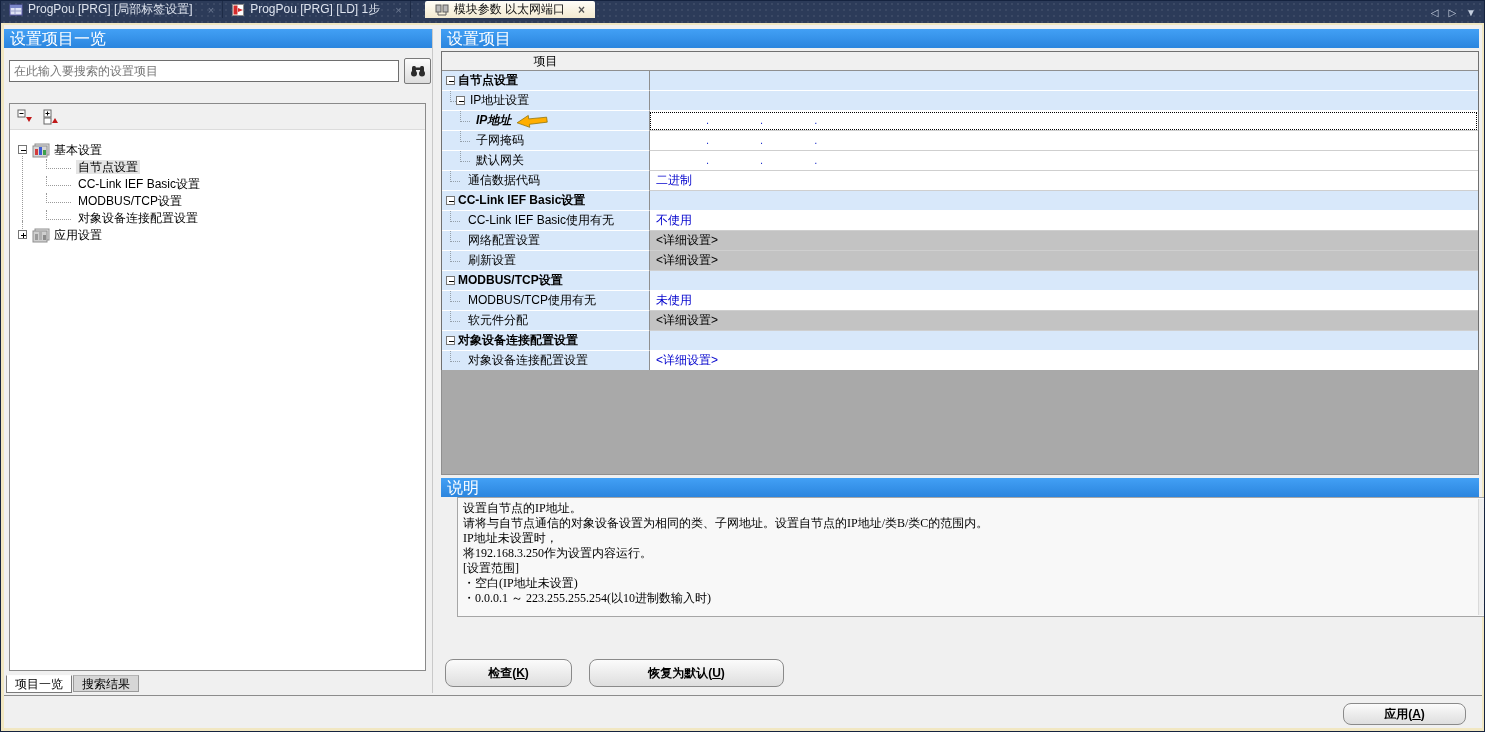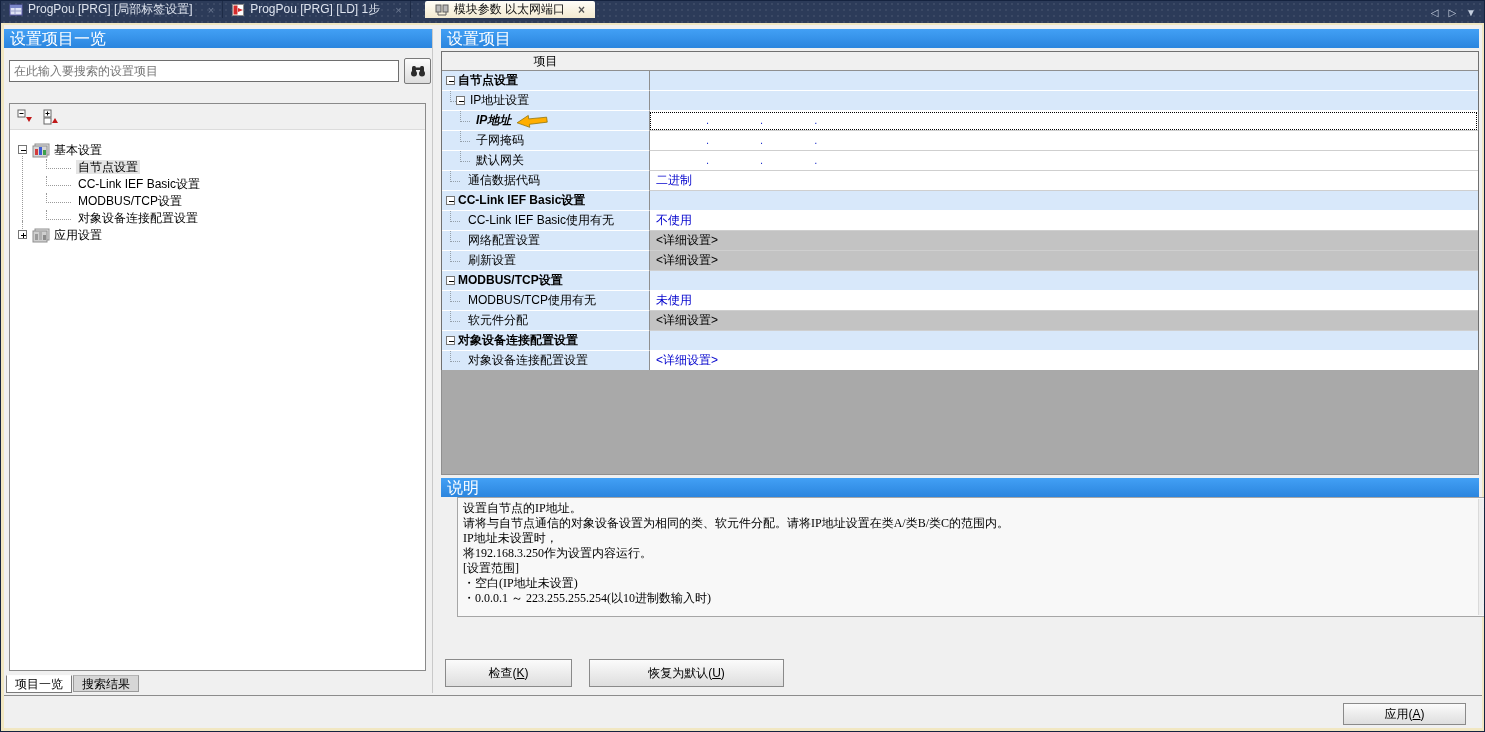--- a/index.html
+++ b/index.html
@@ -81,21 +81,21 @@
   .ip-arrow { vertical-align:middle; margin-left:5px; transform:rotate(-7deg); }
 
   .gray-filler { position:absolute; left:0; top:341px; width:1038px; height:105px; background:#a9a9a9; border:1px solid #8f8f8f; border-top:none; }
 
   .desc-header { position:absolute; left:0; top:449px; width:1038px; }
   .desc-body { position:absolute; left:16px; top:468px; width:1038px; height:120px; background:#f8f8f8; border:1px solid #a6a6a6; padding:3px 20px 3px 5px; line-height:15px;font-family:Liberation Serif, serif; }
   .desc-scroll { position:absolute; right:1px; top:1px; bottom:1px; width:15px; background:#efefef; border-left:1px solid #dadada; }
   .desc-scroll .arr { position:absolute; left:0; width:15px; height:15px; color:#6f6f6f; font-size:9px; text-align:center; line-height:15px; cursor:pointer; }
   .desc-scroll .arr.up { top:0; } .desc-scroll .arr.down { bottom:0; }
 
-  .btn { border:1px solid #8a8a8a; border-radius:0; background:linear-gradient(#fbfbfb,#dedede); font-size:12px; font-family:inherit; cursor:pointer; color:#000; }
+  .btn { border:1px solid #8a8a8a; border-radius:8px; background:linear-gradient(#fbfbfb,#dedede); font-size:12px; font-family:inherit; cursor:pointer; color:#000;font-weight:bold; }
   .btn-check { position:absolute; left:4px; top:630px; width:127px; height:28px; }
   .btn-restore { position:absolute; left:148px; top:630px; width:195px; height:28px; }
 
   
   .bottom-strip { position:absolute; left:0; top:670px; width:1478px; height:33px; background:#f0f0f0; border-top:1px solid #8c8c8c; }
   .btn-apply { position:absolute; right:16px; top:7px; width:123px; height:22px; }
   .mn { text-decoration:underline; }
 </style>
 </head>
 <body>
@@ -275,21 +275,21 @@
             </div>
           </div>
       </div>
 
       <div class="gray-filler"></div>
 
       <div class="desc-header panel-header">说明</div>
       <div class="desc-body">
         <div>
             <div>设置自节点的IP地址。</div>
-            <div>请将与自节点通信的对象设备设置为相同的类、软元件分配。请将IP地址设置在类A/类B/类C的范围内。</div>
+            <div>请将与自节点通信的对象设备设置为相同的类、子网地址。设置自节点的IP地址/类B/类C的范围内。</div>
             <div>IP地址未设置时，</div>
             <div>将192.168.3.250作为设置内容运行。</div>
             <div>[设置范围]</div>
             <div>・空白(IP地址未设置)</div>
             <div>・0.0.0.1 ～ 223.255.255.254(以10进制数输入时)</div>
           </div>
         <div class="desc-scroll">
           <div class="arr up">▲</div>
           <div class="arr down">▼</div>
         </div>

